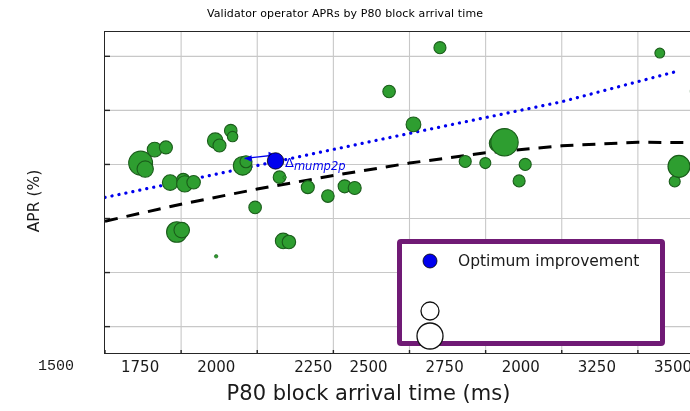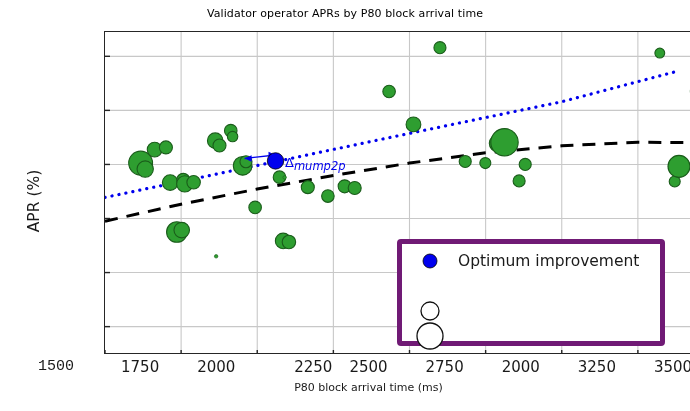--- a/index.html
+++ b/index.html
@@ -77,21 +77,21 @@
     color: #1a1a1a;
     transform: rotate(-90deg);
     transform-origin: center center;
   }
   #xlabel {
     position: absolute;
     left: 64px;
     top: 381px;
     width: 609px;
     text-align: center;
-    font-size: 11px;
+    font-size: 21px;
     color: #1a1a1a;
   }
   #legend-box {
     position: absolute;
     left: 397px;
     top: 239px;
     width: 268px;
     height: 107px;
     background: #ffffff;
     border: 5px solid #701a75;

